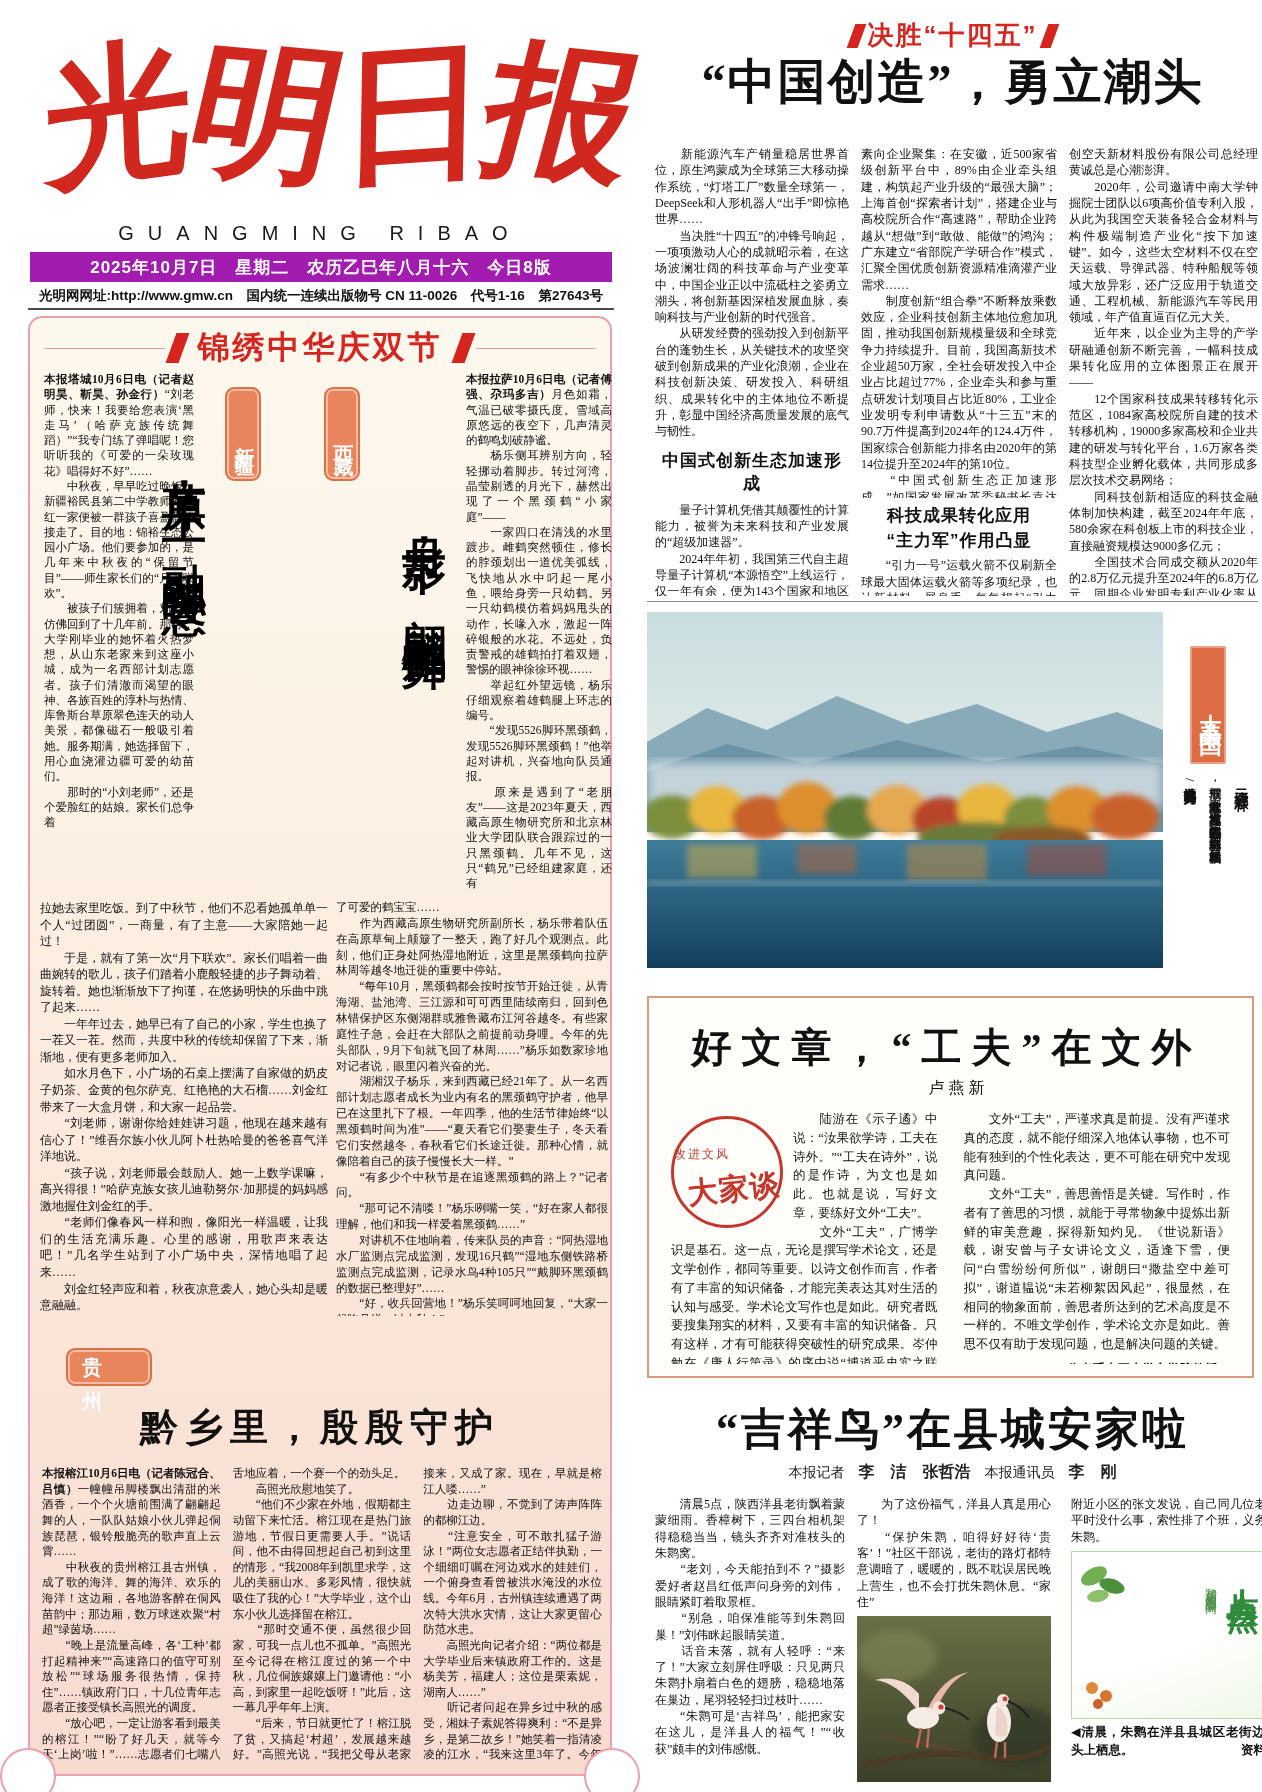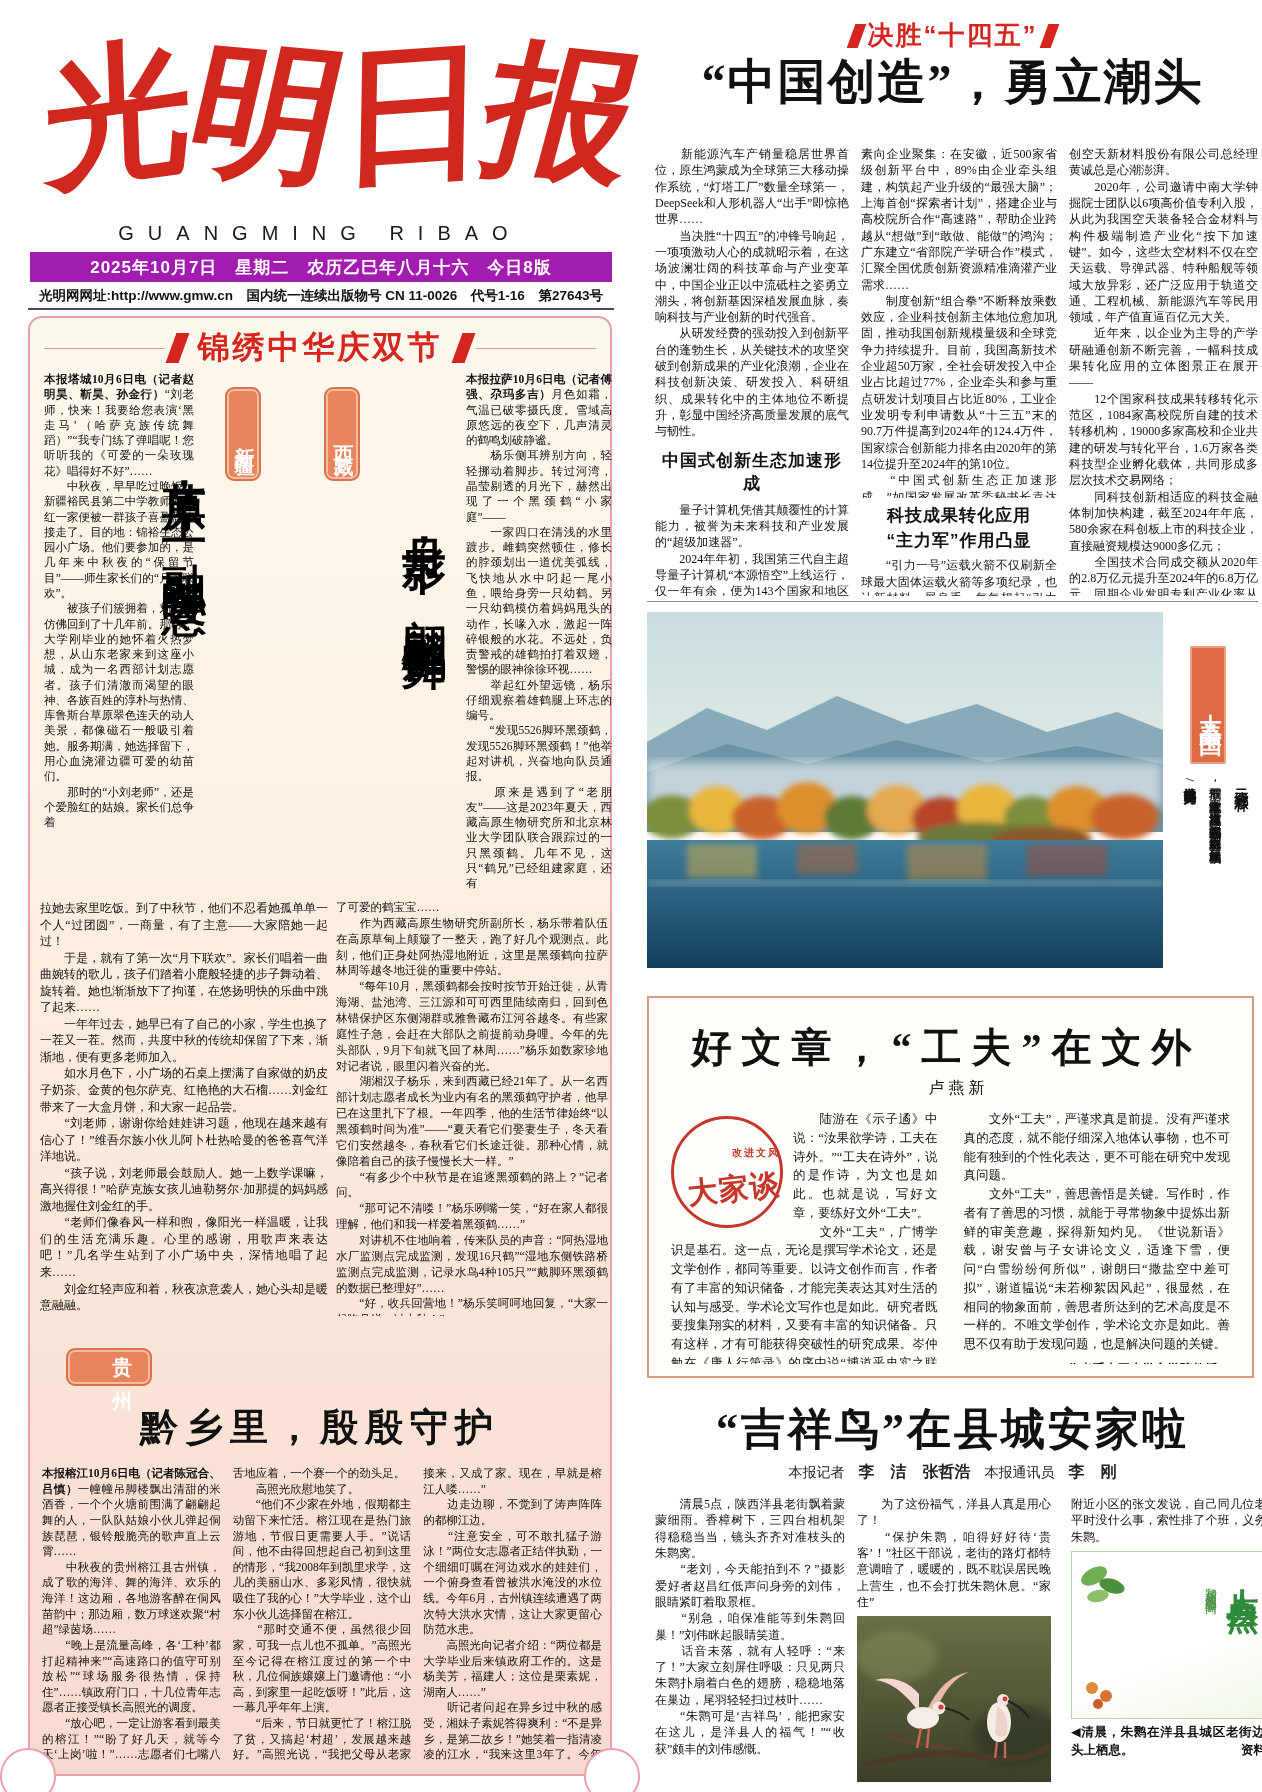--- a/index.html
+++ b/index.html
@@ -29,21 +29,21 @@
   .fest-head{position:absolute;top:8px;left:0;right:0;display:flex;align-items:center;padding:0 14px;}
   .fest-line{flex:1;border-top:1.5px solid #e39aa8;height:0;}
   .fest-title{color:#d6251e;font-weight:900;font-size:32px;letter-spacing:3px;margin:0 8px;
               font-family:"Liberation Sans","DejaVu Sans",sans-serif;}
   .slash{display:inline-block;width:13px;height:30px;background:#d6251e;transform:skewX(-20deg);margin:0 6px;}
   .slash.small{width:11px;height:24px;}
   .badge-v{writing-mode:vertical-rl;background:#e8855c;border:2px solid #db7348;border-radius:9px;
            color:#fff;font-weight:bold;font-size:20px;letter-spacing:10px;text-align:center;
            padding-top:12px;box-shadow:inset 0 0 0 2px rgba(255,255,255,.45);}
   .badge-h{background:#e8855c;border:2px solid #db7348;border-radius:9px;color:#fff;font-weight:bold;
-           font-size:20px;letter-spacing:18px;text-align:right;line-height:34px;padding-left:14px;
+           font-size:20px;letter-spacing:18px;text-align:left;line-height:34px;padding-left:14px;
            box-shadow:inset 0 0 0 2px rgba(255,255,255,.45);}
   .v-head{writing-mode:vertical-rl;font-size:44px;font-weight:700;letter-spacing:9px;color:#000;line-height:1.15;}
   .smallcol{font-size:11.5px;line-height:1.33;}
   .widecol{font-size:12px;line-height:1.38;}
   .dl{font-weight:bold;}
   .gz-hl{text-align:center;font-size:38px;font-weight:700;letter-spacing:7px;}
   .gz-cols{column-count:3;column-gap:12px;column-fill:auto;font-size:11.5px;line-height:1.36;
            text-align:justify;white-space:pre-line;overflow:hidden;}
   .notch{position:absolute;width:56px;height:56px;background:#fff;border:2px solid #ec9fae;border-radius:50%;}
 
@@ -71,21 +71,21 @@
 
   
   .essay{left:647px;top:996px;width:607px;height:382px;border:2px solid #d89d7e;background:#fffefb;}
   .essay-hl{position:absolute;top:22px;left:0;right:8px;text-align:center;font-size:40px;font-weight:700;
             letter-spacing:10px;}
   .essay-by{position:absolute;top:80px;left:0;right:0;text-align:center;font-size:16px;letter-spacing:4px;padding-left:16px;}
   .essay-cols{position:absolute;top:112px;left:22px;right:22px;bottom:12px;display:flex;gap:26px;}
   .essay-col{flex:1;font-size:12.5px;line-height:1.5;text-align:justify;overflow:hidden;}
   .stamp{float:left;width:112px;height:112px;border:3px solid #c5372b;border-radius:50%;margin:6px 10px 4px 0;
          position:relative;color:#c5372b;}
-  .stamp-l1{position:absolute;top:26px;left:0;right:0;text-align:right;font-weight:bold;font-size:10px;
+  .stamp-l1{position:absolute;top:26px;left:0;right:0;text-align:left;font-weight:normal;font-size:12px;
             letter-spacing:2px;}
   .stamp-l2{position:absolute;bottom:14px;left:0;right:-14px;text-align:center;font-weight:900;font-size:30px;
             transform:rotate(-6deg);letter-spacing:1px;}
   .author-note{text-align:right;font-weight:bold;margin-top:6px;}
 
   
   .ibis-hl{left:647px;top:1400px;width:611px;text-align:center;font-size:44px;font-weight:700;letter-spacing:3px;}
   .ibis-by{left:647px;top:1462px;width:611px;}
   .ibiscol{font-size:12px;line-height:1.36;overflow:hidden;}
   .nature-box{width:100%;height:168px;border:1.5px solid #b9d8a5;background:linear-gradient(160deg,#ffffff 55%,#eef6e4);

